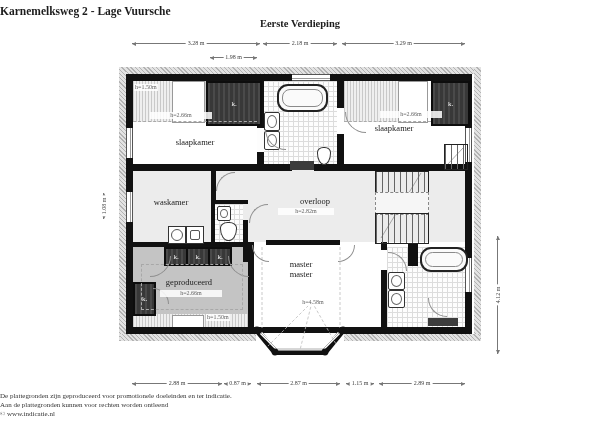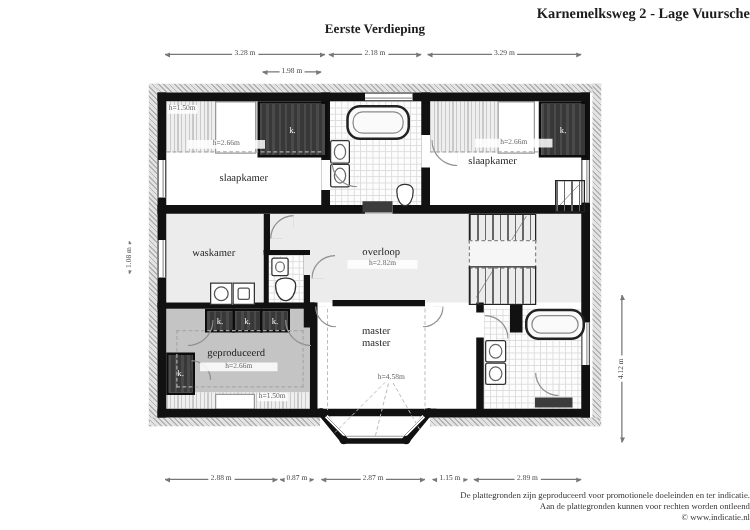--- a/index.html
+++ b/index.html
@@ -59,23 +59,23 @@
   .dim-h .dlab{left:50%;top:0;transform:translate(-50%,-55%);}
   .dim-v .dlab{left:0;top:50%;transform:translate(-50%,-50%) rotate(-90deg);}
   .ah{position:absolute;width:0;height:0;}
   .dim-h .ah{top:-2.5px;border-top:2px solid transparent;border-bottom:2px solid transparent;}
   .dim-h .ah.l{left:0;border-right:4px solid #777;}
   .dim-h .ah.r{right:0;border-left:4px solid #777;}
   .dim-v .ah{left:-2.5px;border-left:2px solid transparent;border-right:2px solid transparent;}
   .dim-v .ah.t{top:0;border-bottom:4px solid #777;}
   .dim-v .ah.b{bottom:0;border-top:4px solid #777;}
   
-  .title1{position:absolute;left:0;right:0;top:5px;text-align:right;font-size:11.5px;font-weight:bold;}
+  .title1{position:absolute;left:0;right:0;top:5px;text-align:left;font-size:11.5px;font-weight:bold;}
   .title2{position:absolute;left:0;right:0;top:18px;text-align:center;font-size:10.5px;font-weight:bold;}
-  .foot{position:absolute;left:0;right:0;text-align:right;font-size:7px;color:#333;line-height:1.15;}
+  .foot{position:absolute;left:0;right:0;text-align:left;font-size:7px;color:#333;line-height:1.15;}
 </style>
 </head>
 <body>
 
 <div class="title1">Karnemelksweg 2 - Lage Vuursche</div>
 <div class="title2">Eerste Verdieping</div>
 
 <div class="hatch-ext" style="left:120px;top:67px;width:360px;height:7px"></div>
 <div class="hatch-ext" style="left:119px;top:67px;width:7px;height:274px"></div>
 <div class="hatch-ext" style="left:474px;top:67px;width:7px;height:274px"></div>
@@ -200,21 +200,21 @@
 
 <div class="rlab" style="left:133px;top:138px;width:124px">slaapkamer</div>
 <div class="hlab" style="left:150px;top:112px;width:60px">h=2.66m</div>
 <div class="hlab" style="left:134px;top:84px">h=1.50m</div>
 
 <div class="rlab" style="left:344px;top:124px;width:100px">slaapkamer</div>
 <div class="hlab" style="left:380px;top:111px;width:60px">h=2.66m</div>
 
 <div class="rlab" style="left:131px;top:198px;width:80px">waskamer</div>
 
-<div class="rlab" style="left:250px;top:197px;width:110px">overloop</div>
+<div class="rlab" style="left:260px;top:197px;width:110px">overloop</div>
 <div class="hlab" style="left:278px;top:208px;width:54px">h=2.82m</div>
 
 <div class="rlab" style="left:133px;top:278px;width:112px">geproduceerd</div>
 <div class="hlab" style="left:160px;top:290px;width:60px">h=2.66m</div>
 <div class="hlab" style="left:206px;top:314px">h=1.50m</div>
 
 <div class="rlab" style="left:278px;top:260px;width:46px">master master</div>
 <div class="hlab" style="left:288px;top:299px;width:48px">h=4.58m</div>
 
 <div class="dim-h" style="left:132px;top:43px;width:128px">

